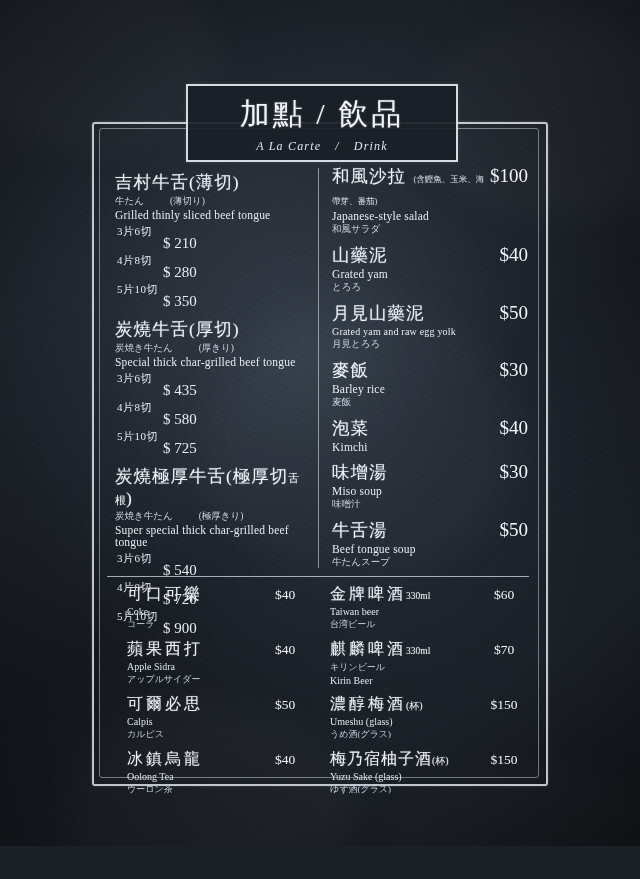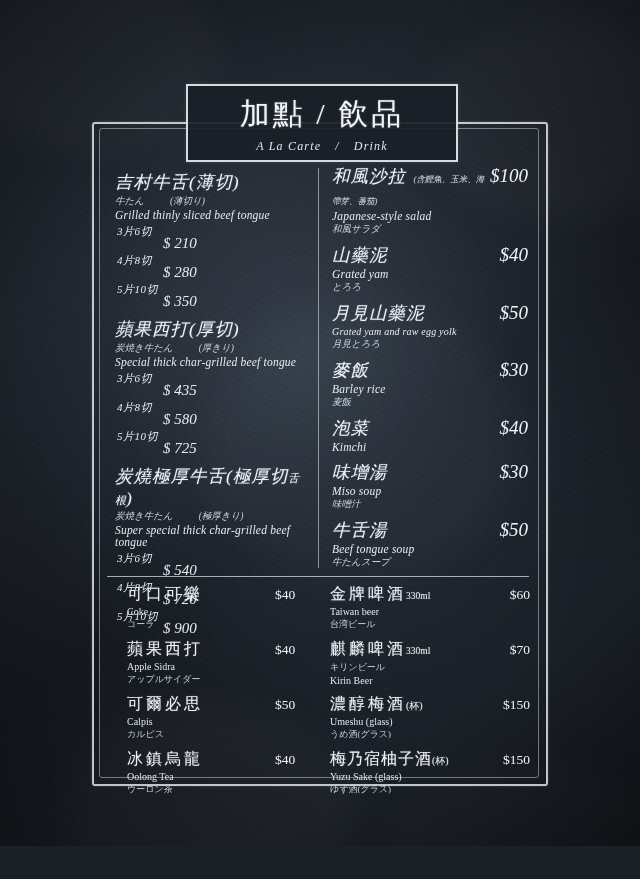--- a/index.html
+++ b/index.html
@@ -112,21 +112,21 @@
 
   .col {
     position: absolute;
     color: #eef3f8;
   }
   .left-col  { left: 115px; top: 170px; width: 200px; }
   .right-col { left: 332px; top: 164px; width: 196px; }
   .bl-col    { left: 127px; top: 584px; width: 190px; }
   .br-col    { left: 330px; top: 584px; width: 200px; }
 
-  .dish { margin-bottom: 7px; font-style: italic; }
+  .dish { margin-bottom: 7px; }
   .dish-head {
     display: flex;
     justify-content: space-between;
     align-items: baseline;
   }
   .zh-main {
     font-size: 17.5px;
     letter-spacing: 1px;
     text-shadow: 0 0 1.5px rgba(255,255,255,0.3);
   }
@@ -202,21 +202,21 @@
     margin-top: 1px;
   }
   .drink .dprice {
     font-size: 13.5px;
     color: #f1f5f9;
     white-space: nowrap;
     padding-top: 3px;
     min-width: 42px;
     text-align: left;
   }
-  .br-col .dprice { text-align: right; min-width: 52px; }
+  .br-col .dprice { text-align: center; min-width: 52px; }
 </style>
 </head>
 <body>
 
 <div id="board">
 
   <div class="smudge" style="left:-40px;top:-30px;width:260px;height:180px;background:rgba(255,255,255,0.035);"></div>
   <div class="smudge" style="left:420px;top:20px;width:280px;height:200px;background:rgba(255,255,255,0.03);"></div>
   <div class="smudge" style="left:60px;top:700px;width:300px;height:220px;background:rgba(255,255,255,0.028);"></div>
   <div class="smudge" style="left:380px;top:760px;width:300px;height:180px;background:rgba(255,255,255,0.022);"></div>
@@ -255,21 +255,21 @@
           <span class="vprice">$ 280</span>
         </div>
         <div class="vrow">
           <span class="vlabel">5片10切</span>
           <span class="vprice">$ 350</span>
         </div>
       </div>
     </div>
 
     <div class="dish">
-      <div class="zh-main">蘋果西打(厚切)</div>
+      <div class="zh-main">炭燒牛舌(厚切)</div>
       <div class="jp">
         <span>炭焼き牛たん</span><span class="spread">(厚きり)</span>
       </div>
       <div class="en">Special thick char-grilled beef tongue</div>
       <div class="variants">
         <div class="vrow">
           <span class="vlabel">3片6切</span>
           <span class="vprice">$ 435</span>
         </div>
         <div class="vrow">

